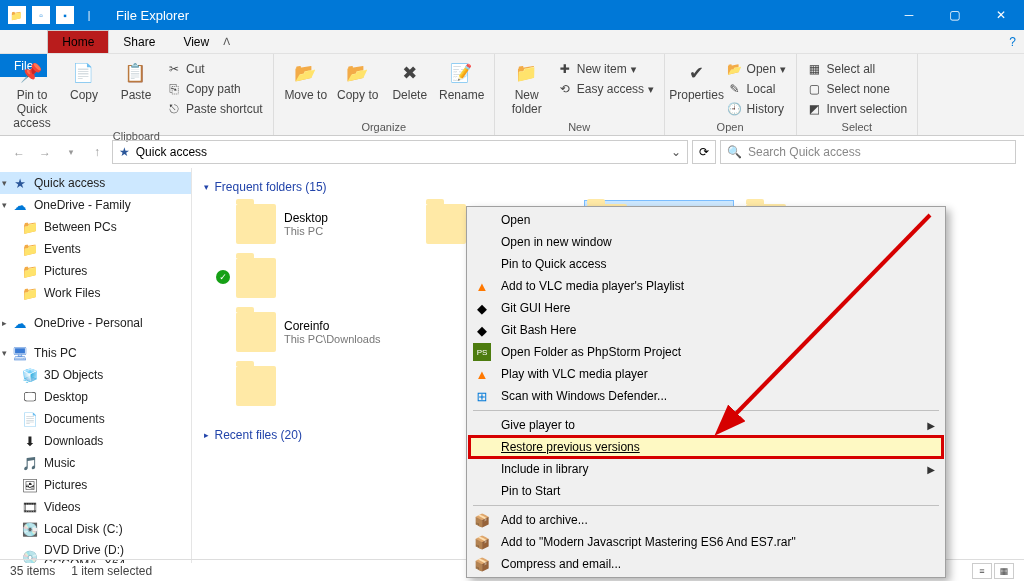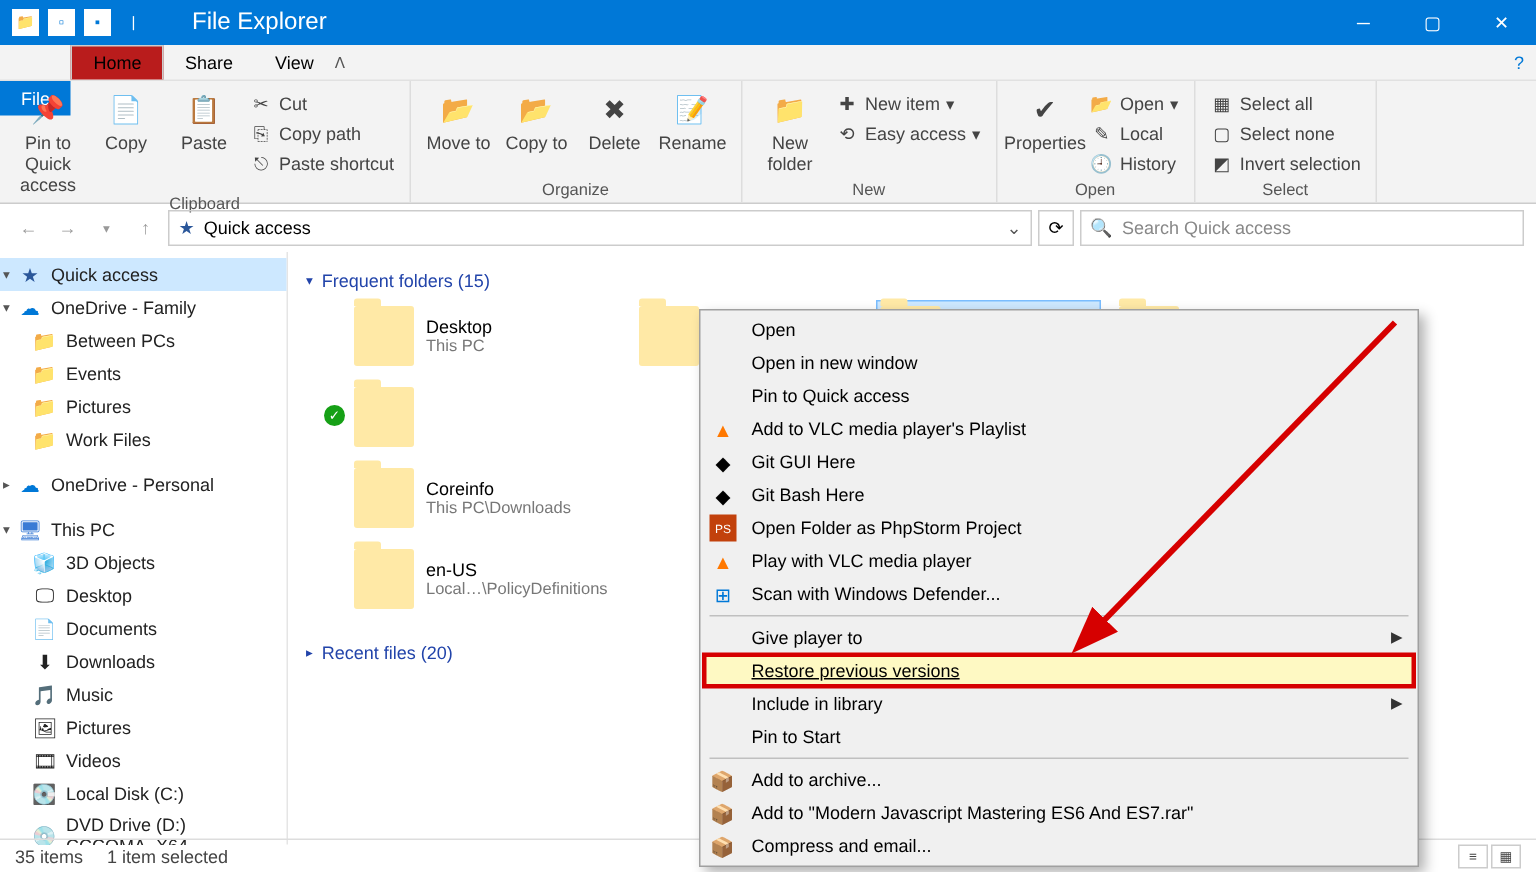--- a/index.html
+++ b/index.html
@@ -1,21 +1,21 @@
 <!DOCTYPE html>
 <html><head>
 <meta charset="utf-8">
 <style>
 * { margin: 0; padding: 0; box-sizing: border-box; font-family: "Segoe UI", Tahoma, sans-serif; font-size: 12px; }
 body { background: #fff; width: 1024px; height: 581px; overflow: hidden; position: relative; }
 
 .titlebar { background: #0078d7; color: #fff; height: 30px; display: flex; align-items: center; }
 .titlebar .icons { display: flex; gap: 6px; padding: 0 8px; }
 .titlebar .icons span { width: 18px; height: 18px; background: #fff; display: flex; align-items: center; justify-content: center; font-size: 10px; color: #0078d7; }
-.titlebar .title { margin-left: 22px; font-size: 16px; }
+.titlebar .title { margin-left: 10px; font-size: 13px; }
 .titlebar .winbtns { margin-left: auto; display: flex; }
 .titlebar .winbtns div { width: 46px; height: 30px; display: flex; align-items: center; justify-content: center; }
 
 .menutabs { display: flex; align-items: center; height: 24px; background: #f3f3f3; border-bottom: 1px solid #e1e1e1; }
 .menutabs .file { background: #0078d7; color: #fff; padding: 0 14px; height: 100%; display: flex; align-items: center; margin-top: 48px; }
 .menutabs .tab { padding: 0 14px; height: 100%; display: flex; align-items: center; }
 .menutabs .tab.active { background: #b91c1c; border: 1px solid #ccc; border-bottom: none; }
 .menutabs .help { margin-left: auto; margin-right: 8px; color: #0078d7; cursor: pointer; }
 .menutabs .collapse { margin-right: 8px; color: #555; cursor: pointer; font-size: 10px; }
 
@@ -343,24 +343,20 @@
       <div class="folder">
         <div class="fico"></div>
         <div class="txt">
             <span class="name">Coreinfo</span>
             <span class="sub">This PC\Downloads</span>
           </div>
       </div>
       <div style="width:520px"></div>
       <div class="folder">
         <div class="fico"></div>
-        <div class="txt">
-            <span class="name">en-US</span>
-            <span class="sub">Local…\PolicyDefinitions</span>
-          </div>
       </div>
     </div>
     <div class="section" style="margin-top:18px">
         <span class="chev">▸</span>
         <span>Recent files  (20)</span>
       </div>
   </div>
 </div>
 
 <div class="context">
@@ -382,21 +378,21 @@
     </div>
   <div class="row">
       <span class="cicon">◆</span>
       <span>Git GUI Here</span>
     </div>
   <div class="row">
       <span class="cicon">◆</span>
       <span>Git Bash Here</span>
     </div>
   <div class="row">
-      <span class="cicon" style="background:#c2410c;color:#fff;font-size:8px">PS</span>
+      <span class="cicon" style="background:#4d7c0f;color:#fff;font-size:8px">PS</span>
       <span>Open Folder as PhpStorm Project</span>
     </div>
   <div class="row">
       <span class="cicon" style="color:#ff7800">▲</span>
       <span>Play with VLC media player</span>
     </div>
   <div class="row">
       <span class="cicon" style="color:#0078d7">⊞</span>
       <span>Scan with Windows Defender...</span>
     </div>

